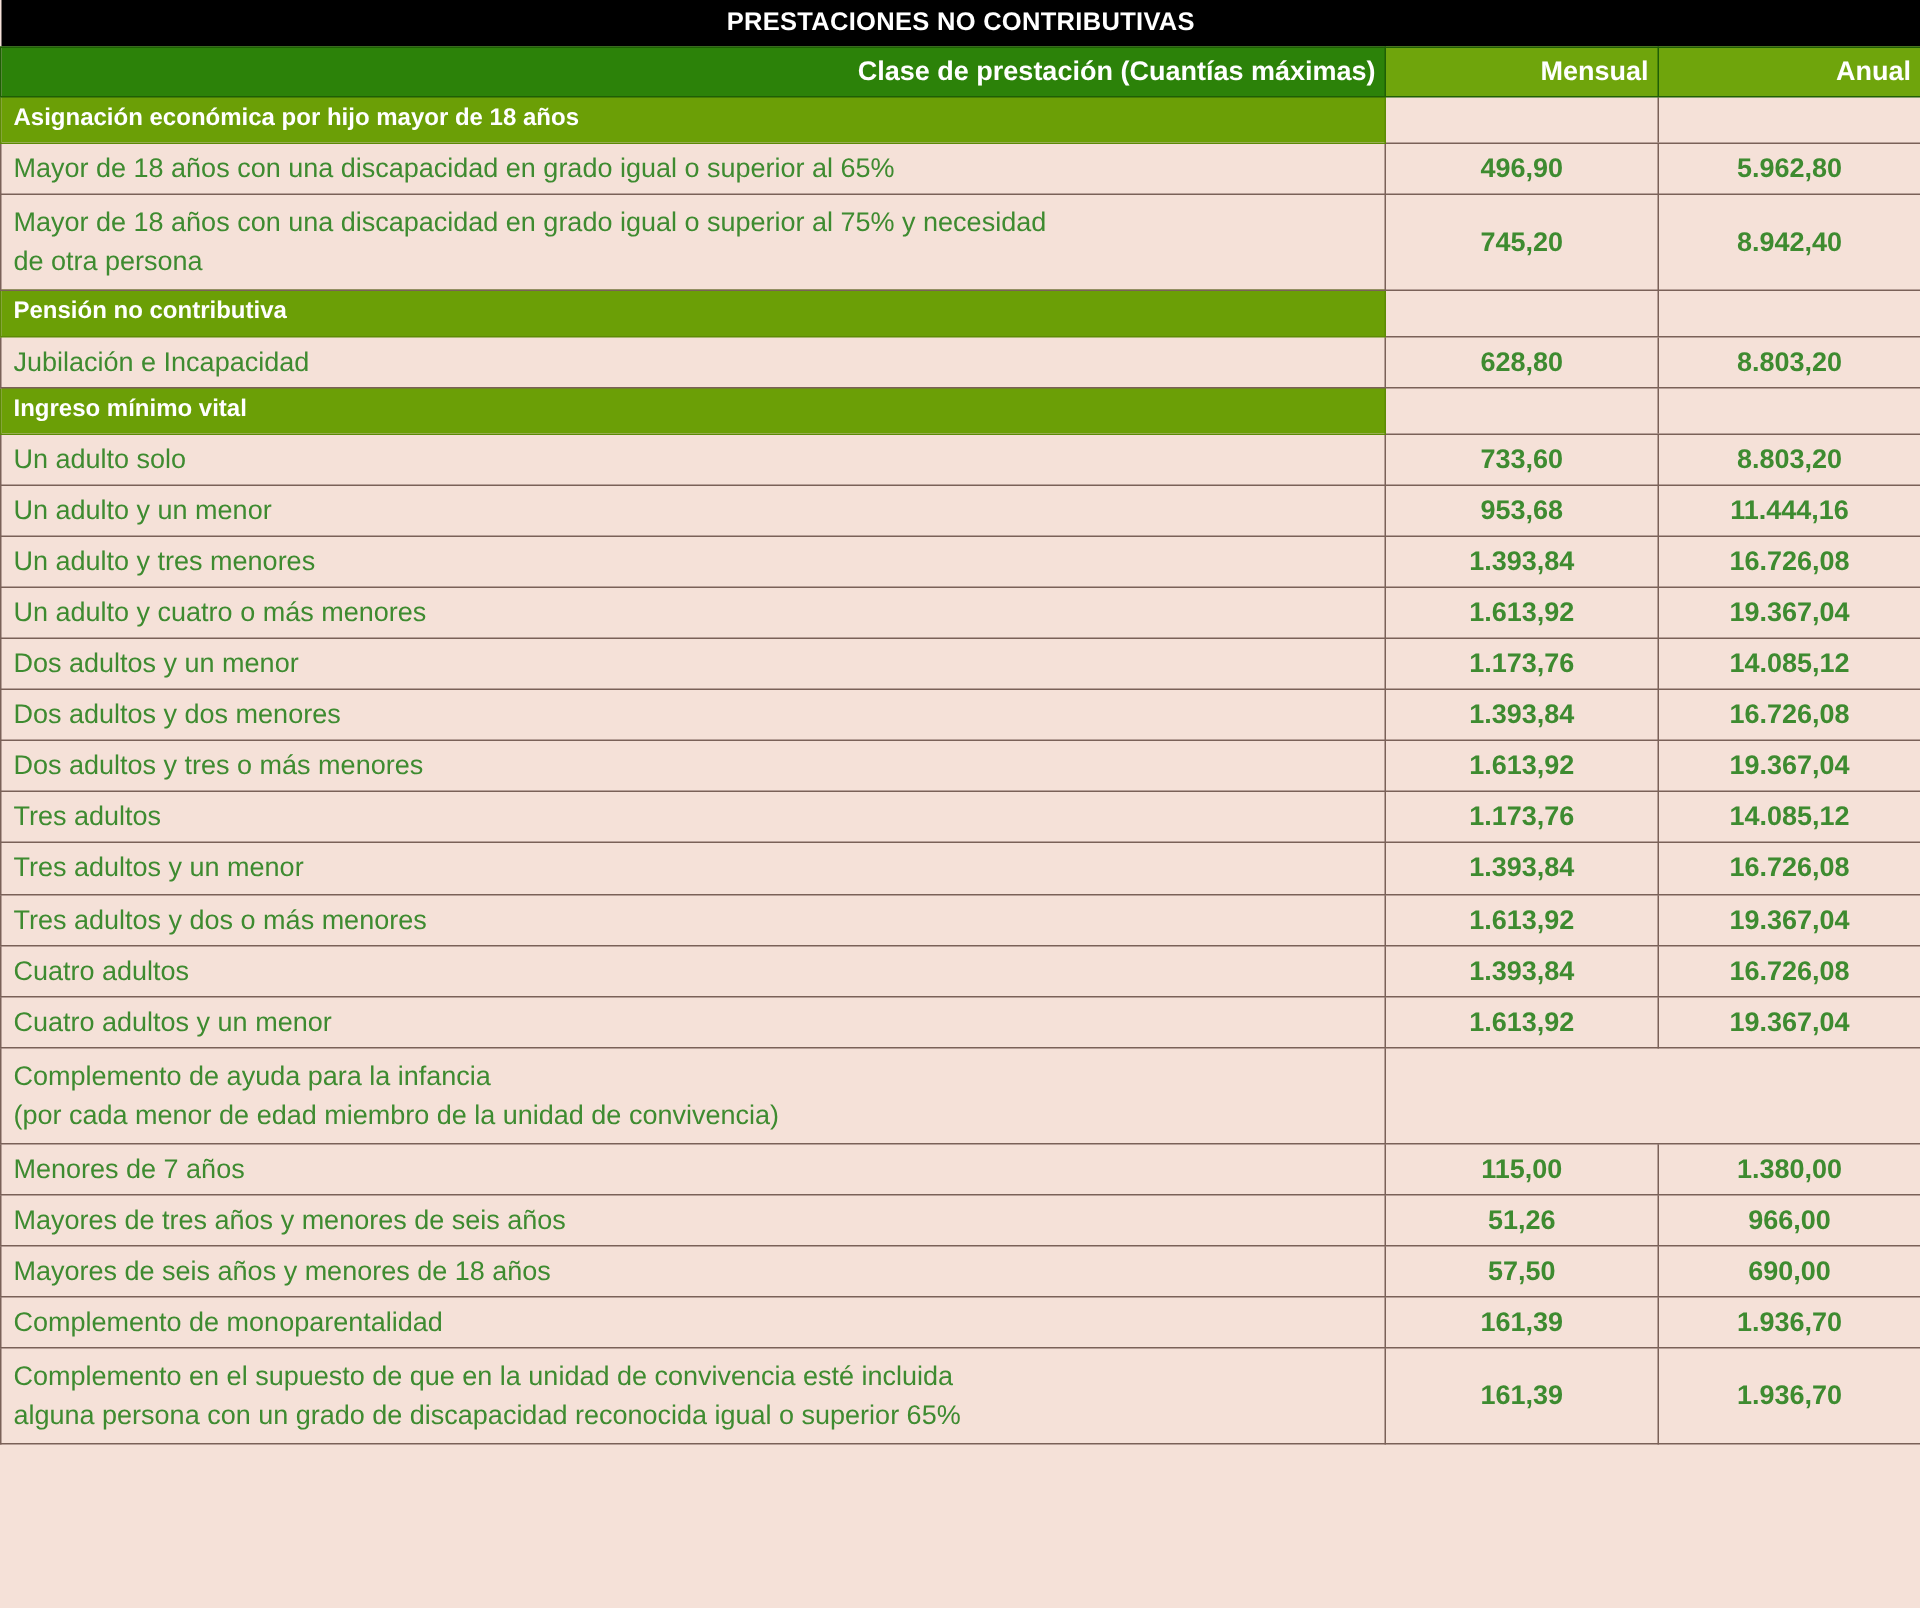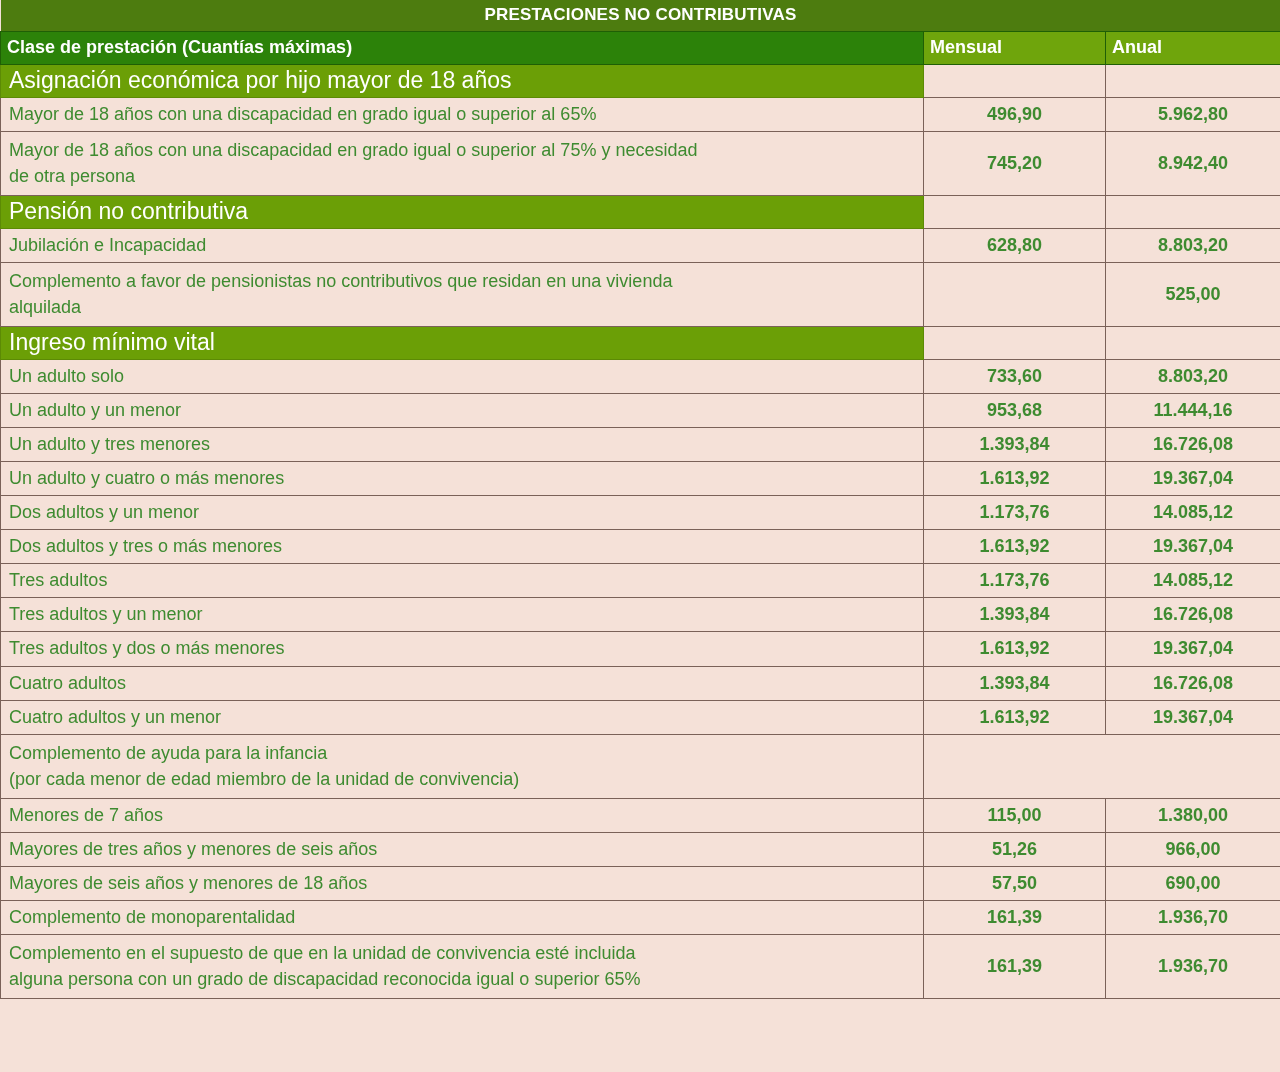--- a/index.html
+++ b/index.html
@@ -20,51 +20,51 @@
     width: 1280px;
     border-collapse: collapse;
     table-layout: fixed;
   }
   col.c-desc { width: 923px; }
   col.c-mens { width: 182px; }
   col.c-anu  { width: 175px; }
 
   
   tr.title-row td {
-    background: #4d7c0f;
+    background: #000000;
     color: #FFFFFF;
     font-size: 17px;
     font-weight: bold;
     text-align: center;
     height: 31px;
     padding: 0;
     letter-spacing: .2px;
     border: none;
   }
 
   
   tr.head-row td {
     height: 33px;
     padding: 0 6px;
     font-size: 18px;
     font-weight: bold;
     color: #FFFFFF;
-    text-align: left;
+    text-align: right;
     vertical-align: middle;
     border: 1px solid #1F5F05;
   }
   td.head-desc { background: #2C8209; }
   td.head-num  { background: #6FA50C; }
 
   
   tr.section-row td.sec-label {
     background: #6B9F06;
     color: #FFFFFF;
-    font-size: 23px;
-    font-weight: normal;
+    font-size: 16px;
+    font-weight: bold;
     text-align: left;
     padding: 2px 6px 3px 8px;
     height: 31px;
     vertical-align: middle;
     border: 1px solid #5C8A05;
   }
   tr.section-row td.sec-blank {
     background: #F5E1D8;
     border-left: 1px solid #7A6158;
     border-top: 1px solid #7A6158;
@@ -149,28 +149,20 @@
           <td class="sec-blank"></td>
           <td class="sec-blank last"></td>
         </tr>
         <tr class="data-row">
           <td class="desc h-single">
             <div>Jubilación e Incapacidad</div>
           </td>
           <td class="num">628,80</td>
           <td class="num">8.803,20</td>
         </tr>
-        <tr class="data-row">
-          <td class="desc h-double">
-            <div>Complemento a favor de pensionistas no contributivos que residan en una vivienda</div>
-            <div>alquilada</div>
-          </td>
-          <td class="num"></td>
-          <td class="num">525,00</td>
-        </tr>
         <tr class="section-row">
           <td class="sec-label">Ingreso mínimo vital</td>
           <td class="sec-blank"></td>
           <td class="sec-blank last"></td>
         </tr>
         <tr class="data-row">
           <td class="desc h-single">
             <div>Un adulto solo</div>
           </td>
           <td class="num">733,60</td>
@@ -199,20 +191,27 @@
         </tr>
         <tr class="data-row">
           <td class="desc h-single">
             <div>Dos adultos y un menor</div>
           </td>
           <td class="num">1.173,76</td>
           <td class="num">14.085,12</td>
         </tr>
         <tr class="data-row">
           <td class="desc h-single">
+            <div>Dos adultos y dos menores</div>
+          </td>
+          <td class="num">1.393,84</td>
+          <td class="num">16.726,08</td>
+        </tr>
+        <tr class="data-row">
+          <td class="desc h-single">
             <div>Dos adultos y tres o más menores</div>
           </td>
           <td class="num">1.613,92</td>
           <td class="num">19.367,04</td>
         </tr>
         <tr class="data-row">
           <td class="desc h-single">
             <div>Tres adultos</div>
           </td>
           <td class="num">1.173,76</td>

